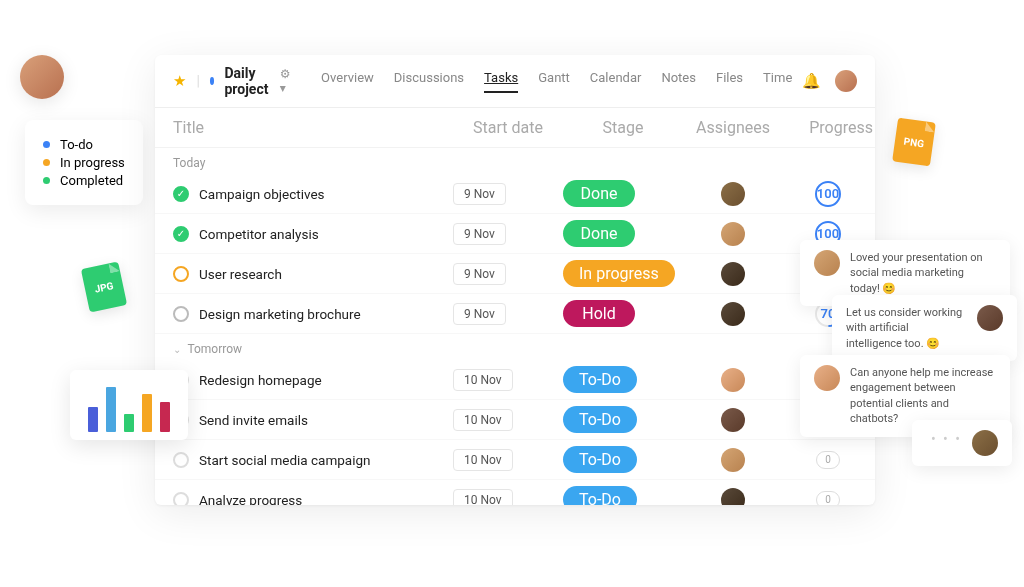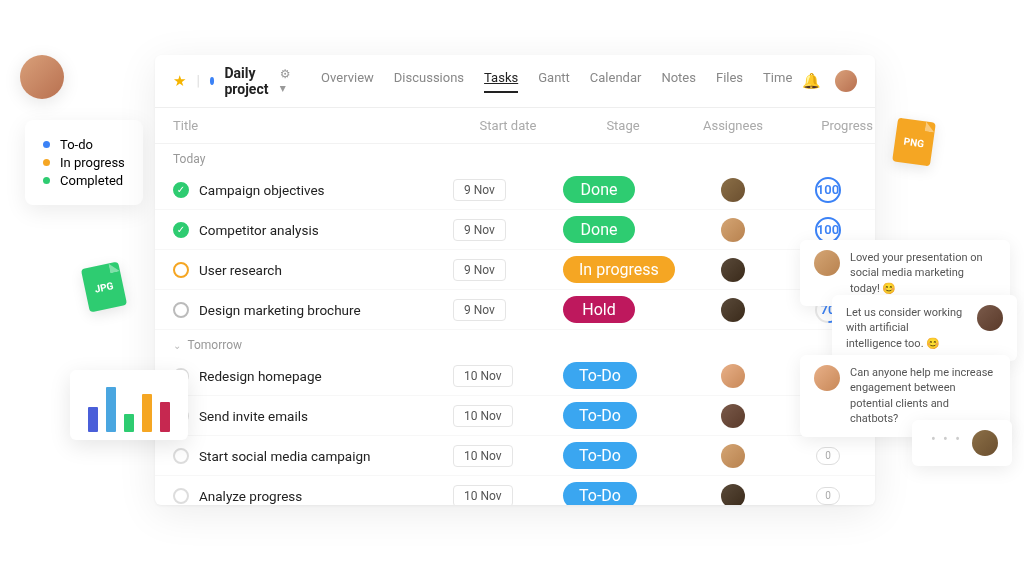--- a/index.html
+++ b/index.html
@@ -67,21 +67,21 @@
 
 .header-right { margin-left:auto; display:flex; align-items:center; gap:14px; }
 .bell { color:#444; font-size:15px; }
 .user-av { width:22px; height:22px; border-radius:50%; background:linear-gradient(135deg,#d9a07a,#b87050); }
 
 
 .cols {
   display:grid;
   grid-template-columns: 280px 110px 120px 100px 90px;
   padding: 10px 18px;
-  font-size: 13px;
+  font-size: 16px;
   color:#aaa;
   border-bottom:1px solid #f2f2f2;
 }
 
 .group-label {
   padding: 8px 18px 4px;
   font-size: 12px;
   color:#999;
   display:flex;
   align-items:center;

